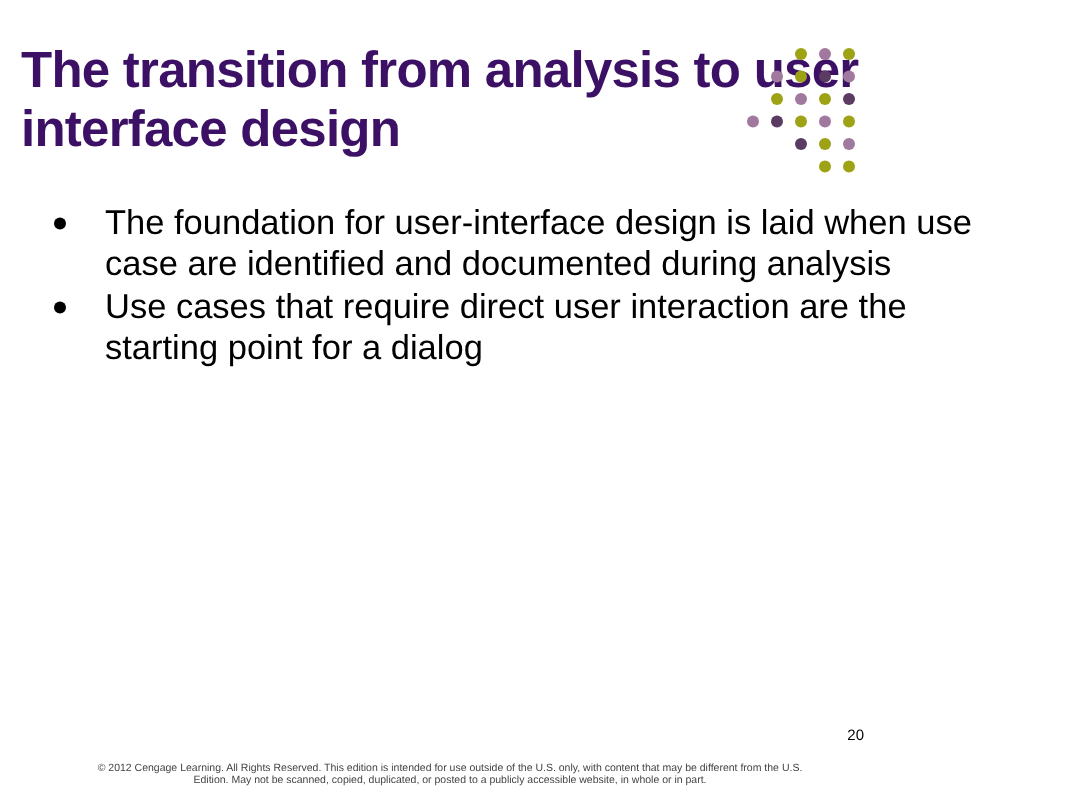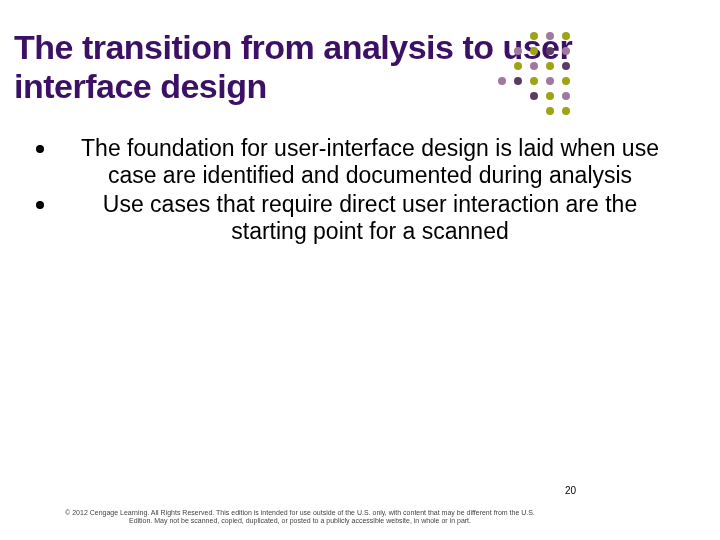--- a/index.html
+++ b/index.html
@@ -46,21 +46,20 @@
   .content {
     position: absolute;
     top: 135px;
     left: 30px;
     width: 640px;
   }
   ul.bullets {
     list-style: none;
     margin: 0;
     padding: 0;
-    text-align: center;
   }
   ul.bullets li {
     position: relative;
     padding-left: 40px;
     color: #000000;
     font-size: 23px;
     line-height: 1.18;
     margin-bottom: 2px;
   }
   ul.bullets li::before {
@@ -120,21 +119,21 @@
     <span style="left:34px; top:60px; background:#5c3b63;"></span>
     <span style="left:50px; top:60px; background:#9da314;"></span>
     <span style="left:66px; top:60px; background:#a1789e;"></span>
     <span style="left:50px; top:75px; background:#9da314;"></span>
     <span style="left:66px; top:75px; background:#9da314;"></span>
   </div>
 
   <div class="content">
     <ul class="bullets">
       <li><span>The foundation for user-interface design is laid when use case are identified and documented during analysis</span></li>
-      <li><span>Use cases that require direct user interaction are the starting point for a scanned</span></li>
+      <li><span>Use cases that require direct user interaction are the starting point for a dialog</span></li>
     </ul>
   </div>
 
   <div class="pagenum">20</div>
 
   <div class="copyright">© 2012 Cengage Learning. All Rights Reserved. This edition is intended for use outside of the U.S. only, with content that may be different from the U.S. Edition. May not be scanned, copied, duplicated, or posted to a publicly accessible website, in whole or in part.</div>
 
 </div>
 
 </body></html>

